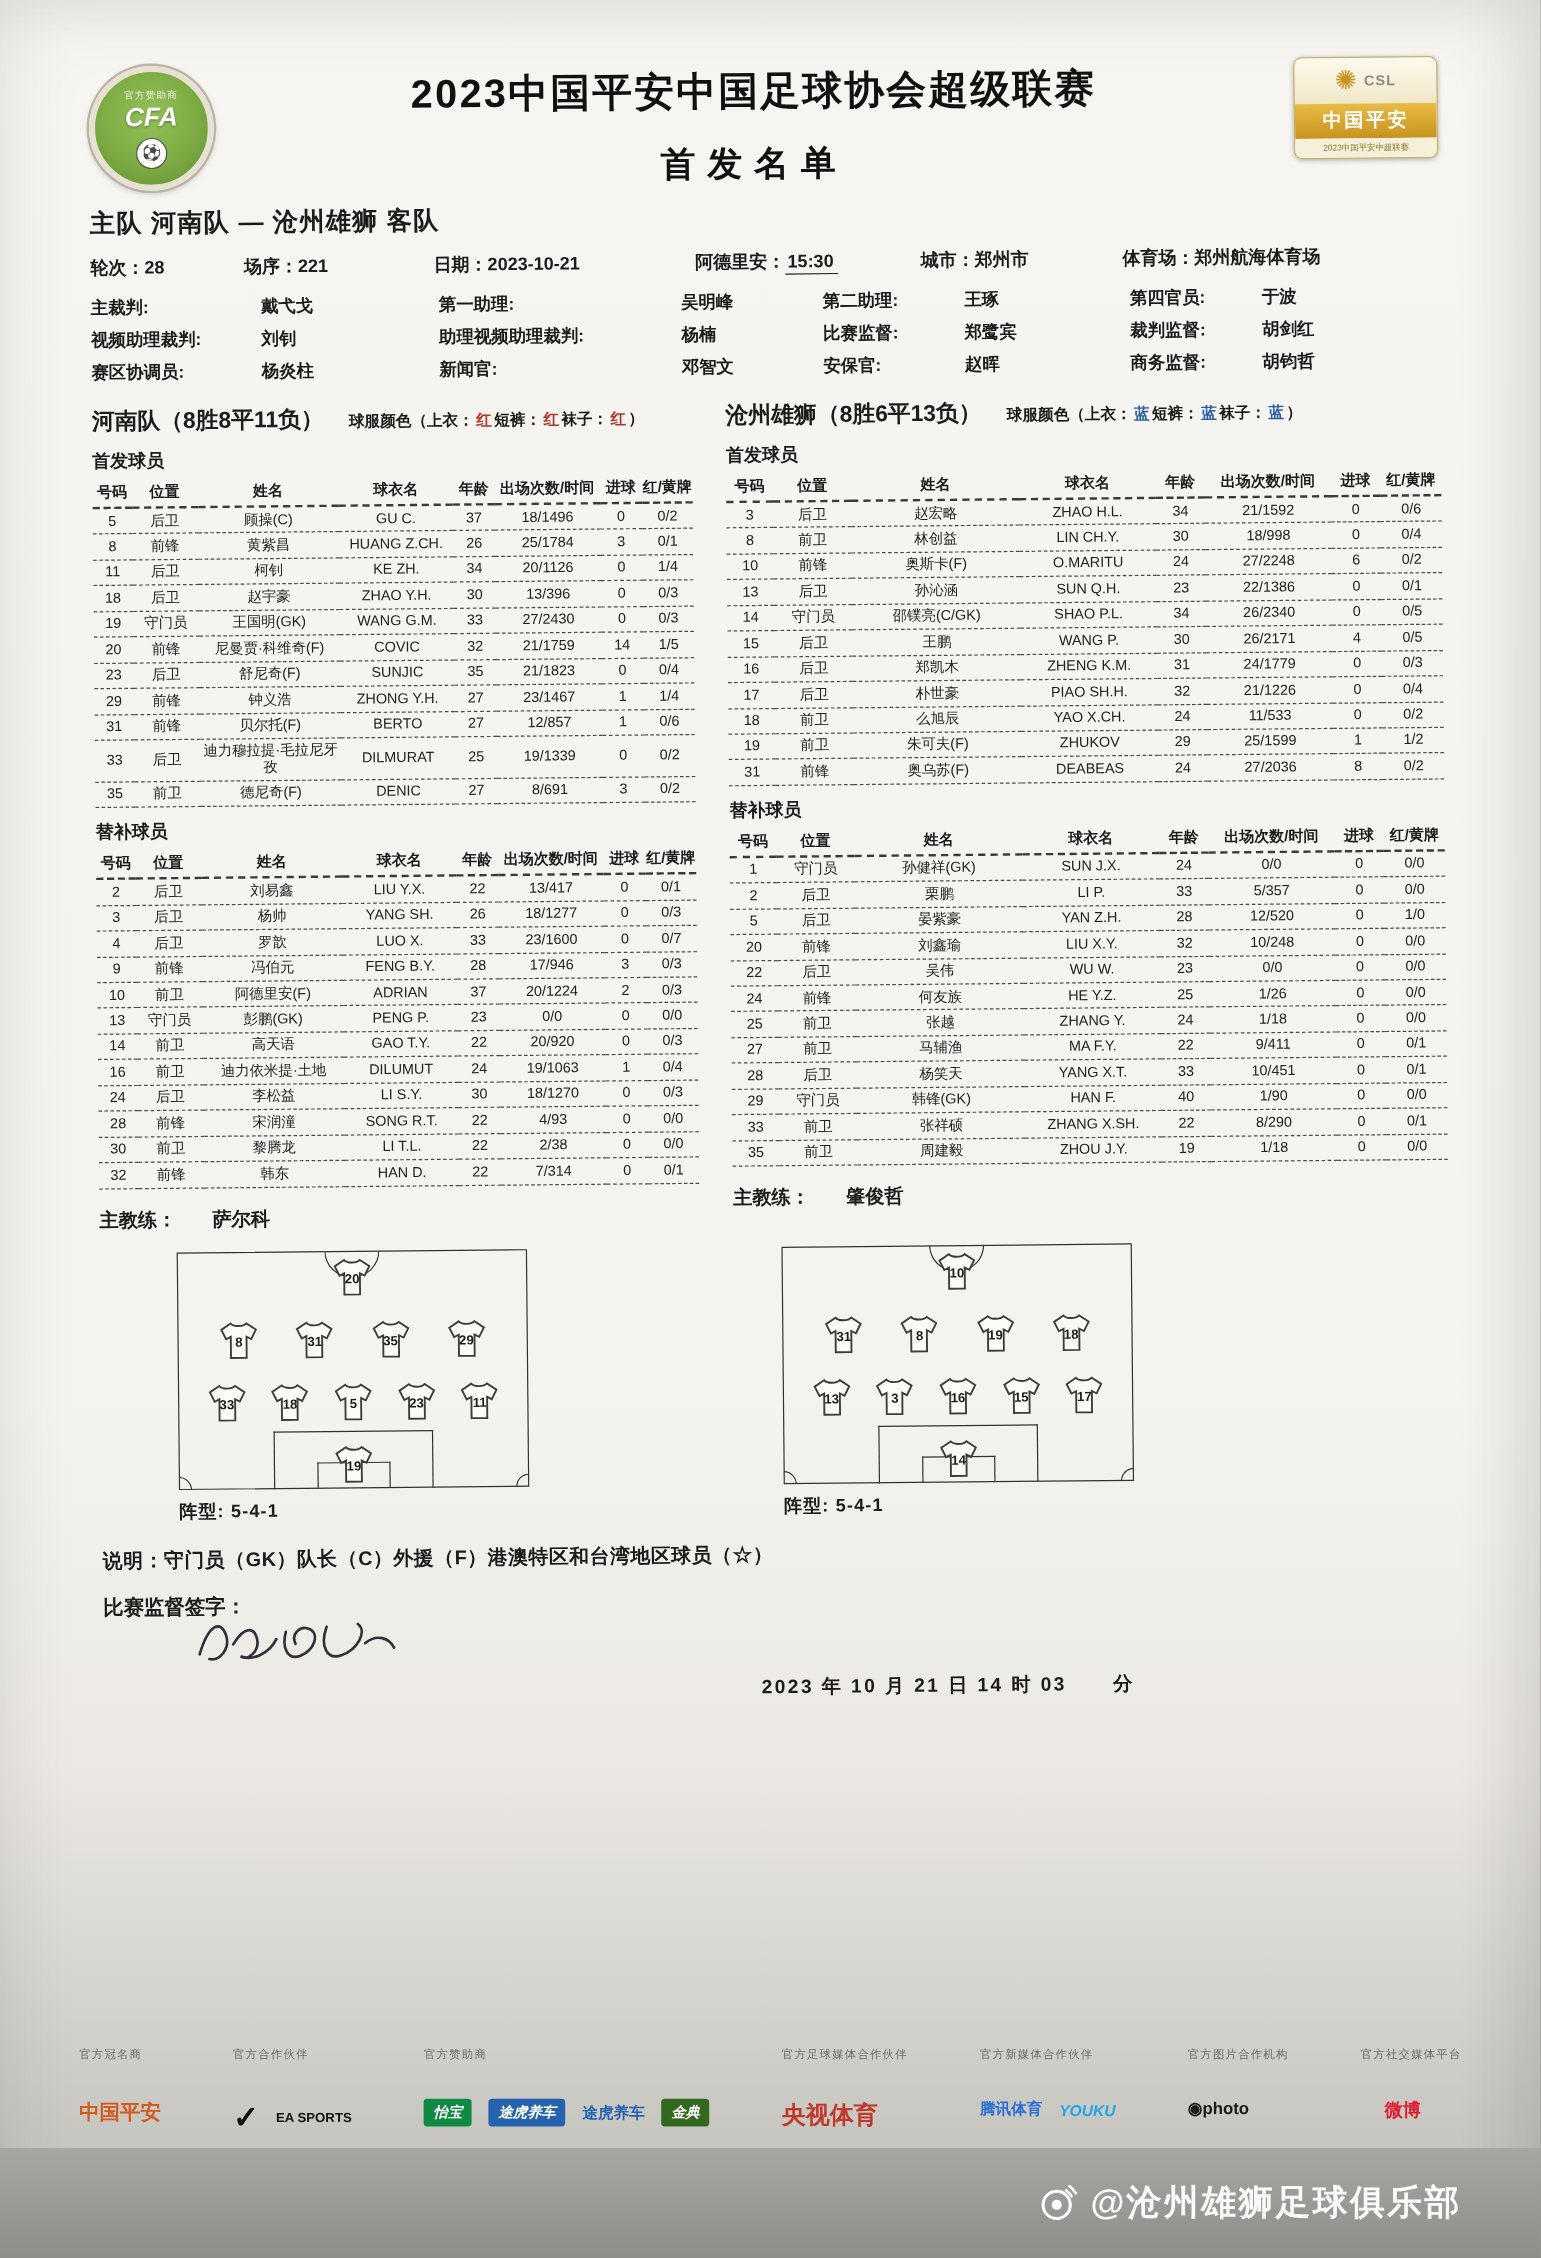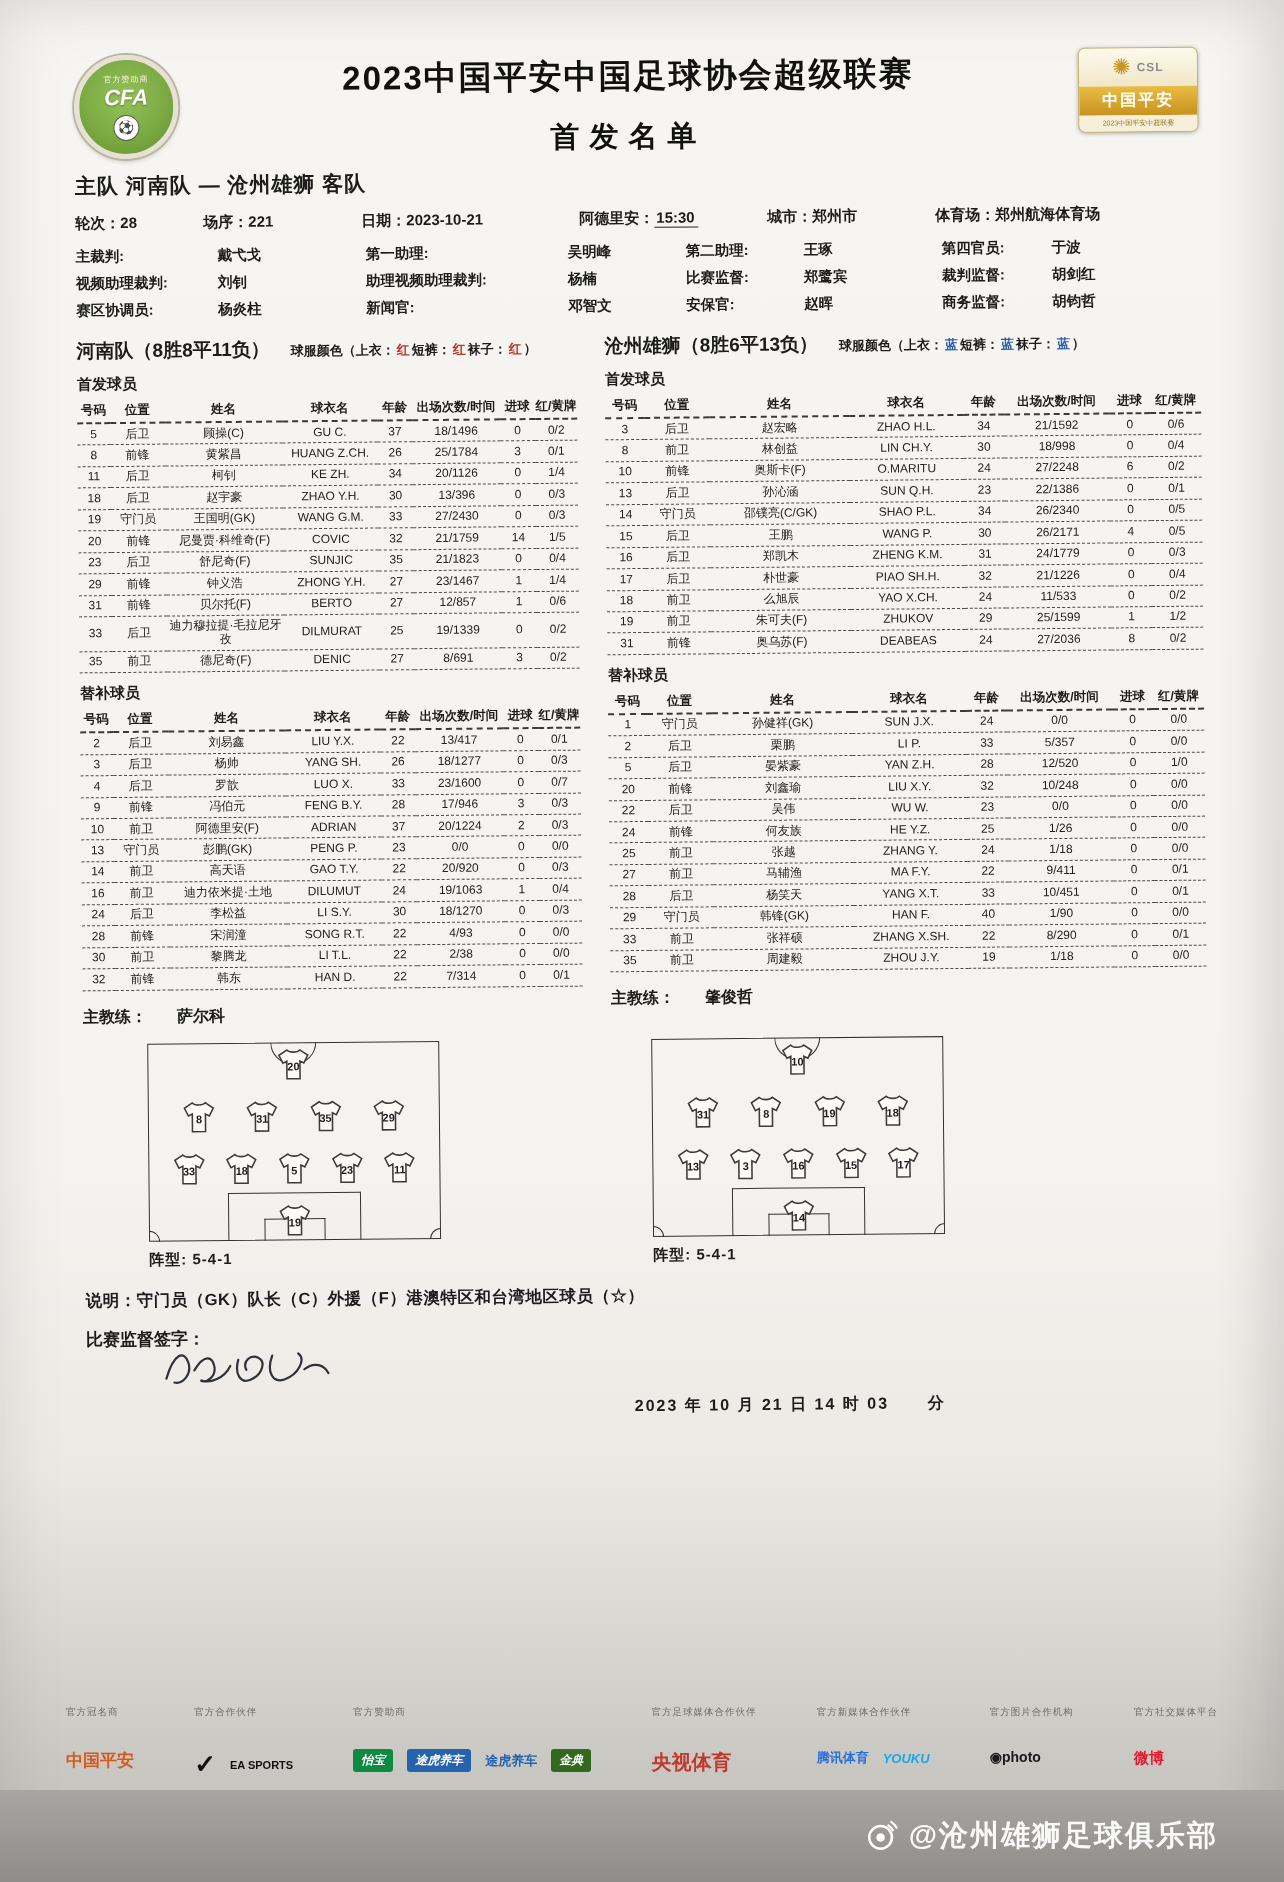--- a/index.html
+++ b/index.html
@@ -993,21 +993,21 @@
       </div>
       <div class="sp-group">
         <div class="sp-label">官方图片合作机构</div>
         <div class="sp-items">
           <span class="sp-logo" style="color: rgb(26, 26, 26); font-size: 14px;">◉photo</span>
         </div>
       </div>
       <div class="sp-group">
         <div class="sp-label">官方社交媒体平台</div>
         <div class="sp-items">
-          <span class="sp-logo" style="color: rgb(230, 22, 45); font-size: 15px;">微博</span>
+          <span class="sp-logo" style="color: rgb(230, 22, 45); font-size: 15px; margin-left: 20px;">微博</span>
         </div>
       </div>
     </div>
 
   <div class="bottom-band">
     <span class="wm">
       <svg width="34" height="34" viewBox="0 0 24 24">
         <circle cx="11" cy="13" r="8" fill="none" stroke="#ffffff" stroke-width="1.8"></circle>
         <circle cx="11" cy="13" r="3" fill="#ffffff"></circle>
         <path d="M16.5 4.5 a9 9 0 0 1 3.2 3.4 M18.5 2 a12 12 0 0 1 3.8 4.2" fill="none" stroke="#ffffff" stroke-width="1.6" stroke-linecap="round"></path>

